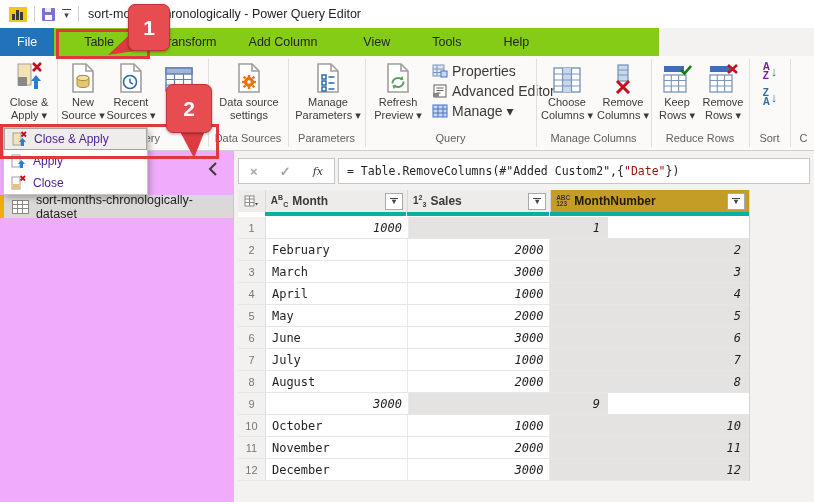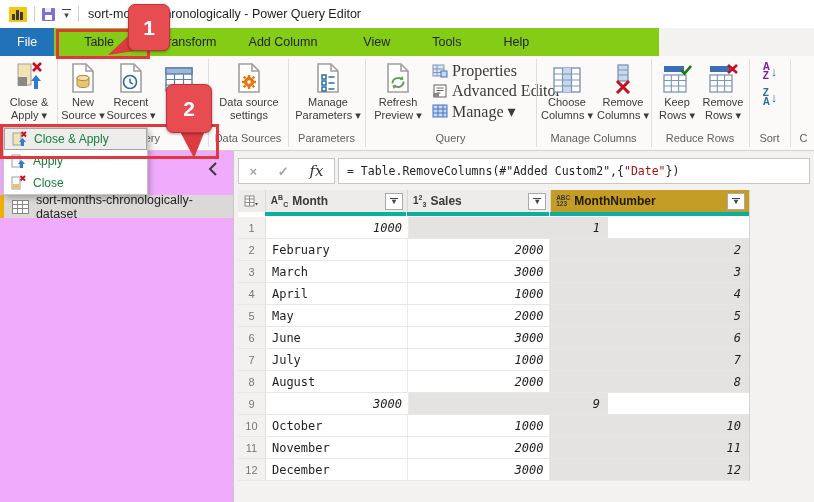--- a/index.html
+++ b/index.html
@@ -21,37 +21,37 @@
   .tab{display:flex;align-items:center;padding:0 16px;cursor:default;}
   .tab.file{background:#2272B9;color:#fff;padding:0 17px;}
   .tab.home{padding:0 30px;}
   
   #ribbon{position:absolute;left:0;top:56px;width:814px;height:94px;background:#FBFAF9;border-bottom:1px solid #D1CFCD;}
   .rsep{position:absolute;top:3px;width:1px;height:88px;background:#E1DFDD;}
   .grouplabel{position:absolute;top:76px;height:14px;font-size:11px;color:#605E5C;text-align:center;}
   .bigbtn{position:absolute;top:2px;height:70px;text-align:center;cursor:default;}
   .bicon{height:36px;display:flex;align-items:flex-end;justify-content:center;}
   .blbl{font-size:11px;line-height:12.5px;color:#3B3A39;margin-top:2px;white-space:nowrap;}
-  .smallbtn{position:absolute;display:flex;align-items:center;height:18px;font-size:16px;color:#3B3A39;white-space:nowrap;font-family:Liberation Serif, serif;}
+  .smallbtn{position:absolute;display:flex;align-items:center;height:18px;font-size:14px;color:#3B3A39;white-space:nowrap;}
   .smallbtn .si{margin-right:4px;display:inline-flex;}
   .sorticon{position:absolute;width:34px;height:22px;display:flex;align-items:center;justify-content:center;font-weight:700;font-size:10px;line-height:9px;}
   
   #queries-panel{position:absolute;left:0;top:151px;width:233px;height:351px;background:#f0abfc;border-right:1px solid #C8C6C4;}
   #collapse{position:absolute;right:14px;top:10px;}
   .qrow{position:absolute;left:0;top:44px;width:233px;height:23px;background:#DBD9D7;display:flex;align-items:center;font-size:12.5px;}
   .qbar{width:4px;height:23px;background:#EDAF00;margin-right:8px;}
   .grid-ic{width:15px;height:12px;border:1px solid #8A8886;background:
     linear-gradient(#8A8886,#8A8886) 0 3px/15px 1px no-repeat,
     linear-gradient(#8A8886,#8A8886) 0 7px/15px 1px no-repeat,
     linear-gradient(#8A8886,#8A8886) 4px 0/1px 12px no-repeat,
     linear-gradient(#8A8886,#8A8886) 9px 0/1px 12px no-repeat,#fff;margin-right:7px;}
   
   #fxbox{position:absolute;left:238px;top:158px;width:95px;height:24px;background:#fff;border:1px solid #C8C6C4;display:flex;align-items:center;justify-content:space-around;}
   #fxbox .dis{color:#A8A6A4;font-size:13px;font-weight:700;}
-  #fxbox .fx{font-family:"DejaVu Serif",serif;font-style:italic;font-size:15px;color:#333;}
+  #fxbox .fx{font-family:"DejaVu Serif",serif;font-style:italic;font-size:11px;color:#333;}
   #formulabox{position:absolute;left:338px;top:158px;width:470px;height:24px;background:#fff;border:1px solid #C8C6C4;display:flex;align-items:center;}
   #formulabox .code{font-family:"DejaVu Sans Mono",monospace;font-size:11.5px;margin-left:8px;white-space:pre;}
   #formulabox .red{color:#A31515;}
   
   #table{position:absolute;left:238px;top:190px;width:511px;background:#fff;border-right:1px solid #D6D4D2;}
   #thead{display:flex;height:22px;}
   .hcell{background:#EDECEB;border-right:1px solid #DBD9D7;display:flex;align-items:center;font-size:12px;font-weight:700;color:#3B3A39;position:relative;}
   .hcell.sel{background:#C49D26;color:#201A00;}
   .corner{width:27px;justify-content:center;}
   .fbtn{position:absolute;right:4px;top:3px;width:16px;height:15px;background:#fff;border:1px solid #ABA9A7;display:flex;align-items:center;justify-content:center;}
@@ -66,21 +66,21 @@
   #qualbar i{background:#0BAF9F;height:4px;margin-top:0;}
   .drow{display:flex;height:21px;border-bottom:1px solid #E8E6E4;background:#fff;
         font-family:"DejaVu Sans Mono",monospace;font-size:12px;color:#201F1E;}
   .gut{width:27px;background:#F2F1F0;border-right:1px solid #E1DFDD;color:#797774;
        font-family:"Liberation Sans",sans-serif;font-size:11px;display:flex;align-items:center;justify-content:center;}
   .c-month{width:142px;border-right:1px solid #EBE9E7;display:flex;align-items:center;padding-left:6px;box-sizing:border-box;}
   .c-sales{width:143px;border-right:1px solid #EBE9E7;display:flex;align-items:center;justify-content:flex-end;padding-right:6px;box-sizing:border-box;font-style:italic;}
   .c-mn{width:199px;background:#E4E3E1;display:flex;align-items:center;justify-content:flex-end;padding-right:8px;box-sizing:border-box;font-style:italic;}
   
   #ddmenu{position:absolute;left:3px;top:127px;width:143px;background:#fff;border:1px solid #C8C6C4;box-shadow:2px 3px 6px rgba(0,0,0,.25);z-index:20;}
-  .mitem{height:22px;display:flex;align-items:center;font-size:12px;color:#15803d;}
+  .mitem{height:22px;display:flex;align-items:center;font-size:12px;color:#4c1d95;}
   .mitem .mi{width:18px;margin:0 6px 0 5px;display:flex;justify-content:center;}
   .mitem.hl{background:#EEEDEC;border:1px solid #A6A4A2;box-sizing:border-box;}
   
   .redrect{position:absolute;border:3px solid #E0383D;z-index:30;}
   .badge{position:absolute;width:40px;height:45px;background:#E74C50;border:1px solid #C03438;border-radius:7px;
          color:#fff;font-size:21px;font-weight:700;display:flex;align-items:center;justify-content:center;
          z-index:41;box-shadow:0 1px 3px rgba(0,0,0,.35);}
   .tailsvg{position:absolute;z-index:40;}
   
   .ic{display:block;}

